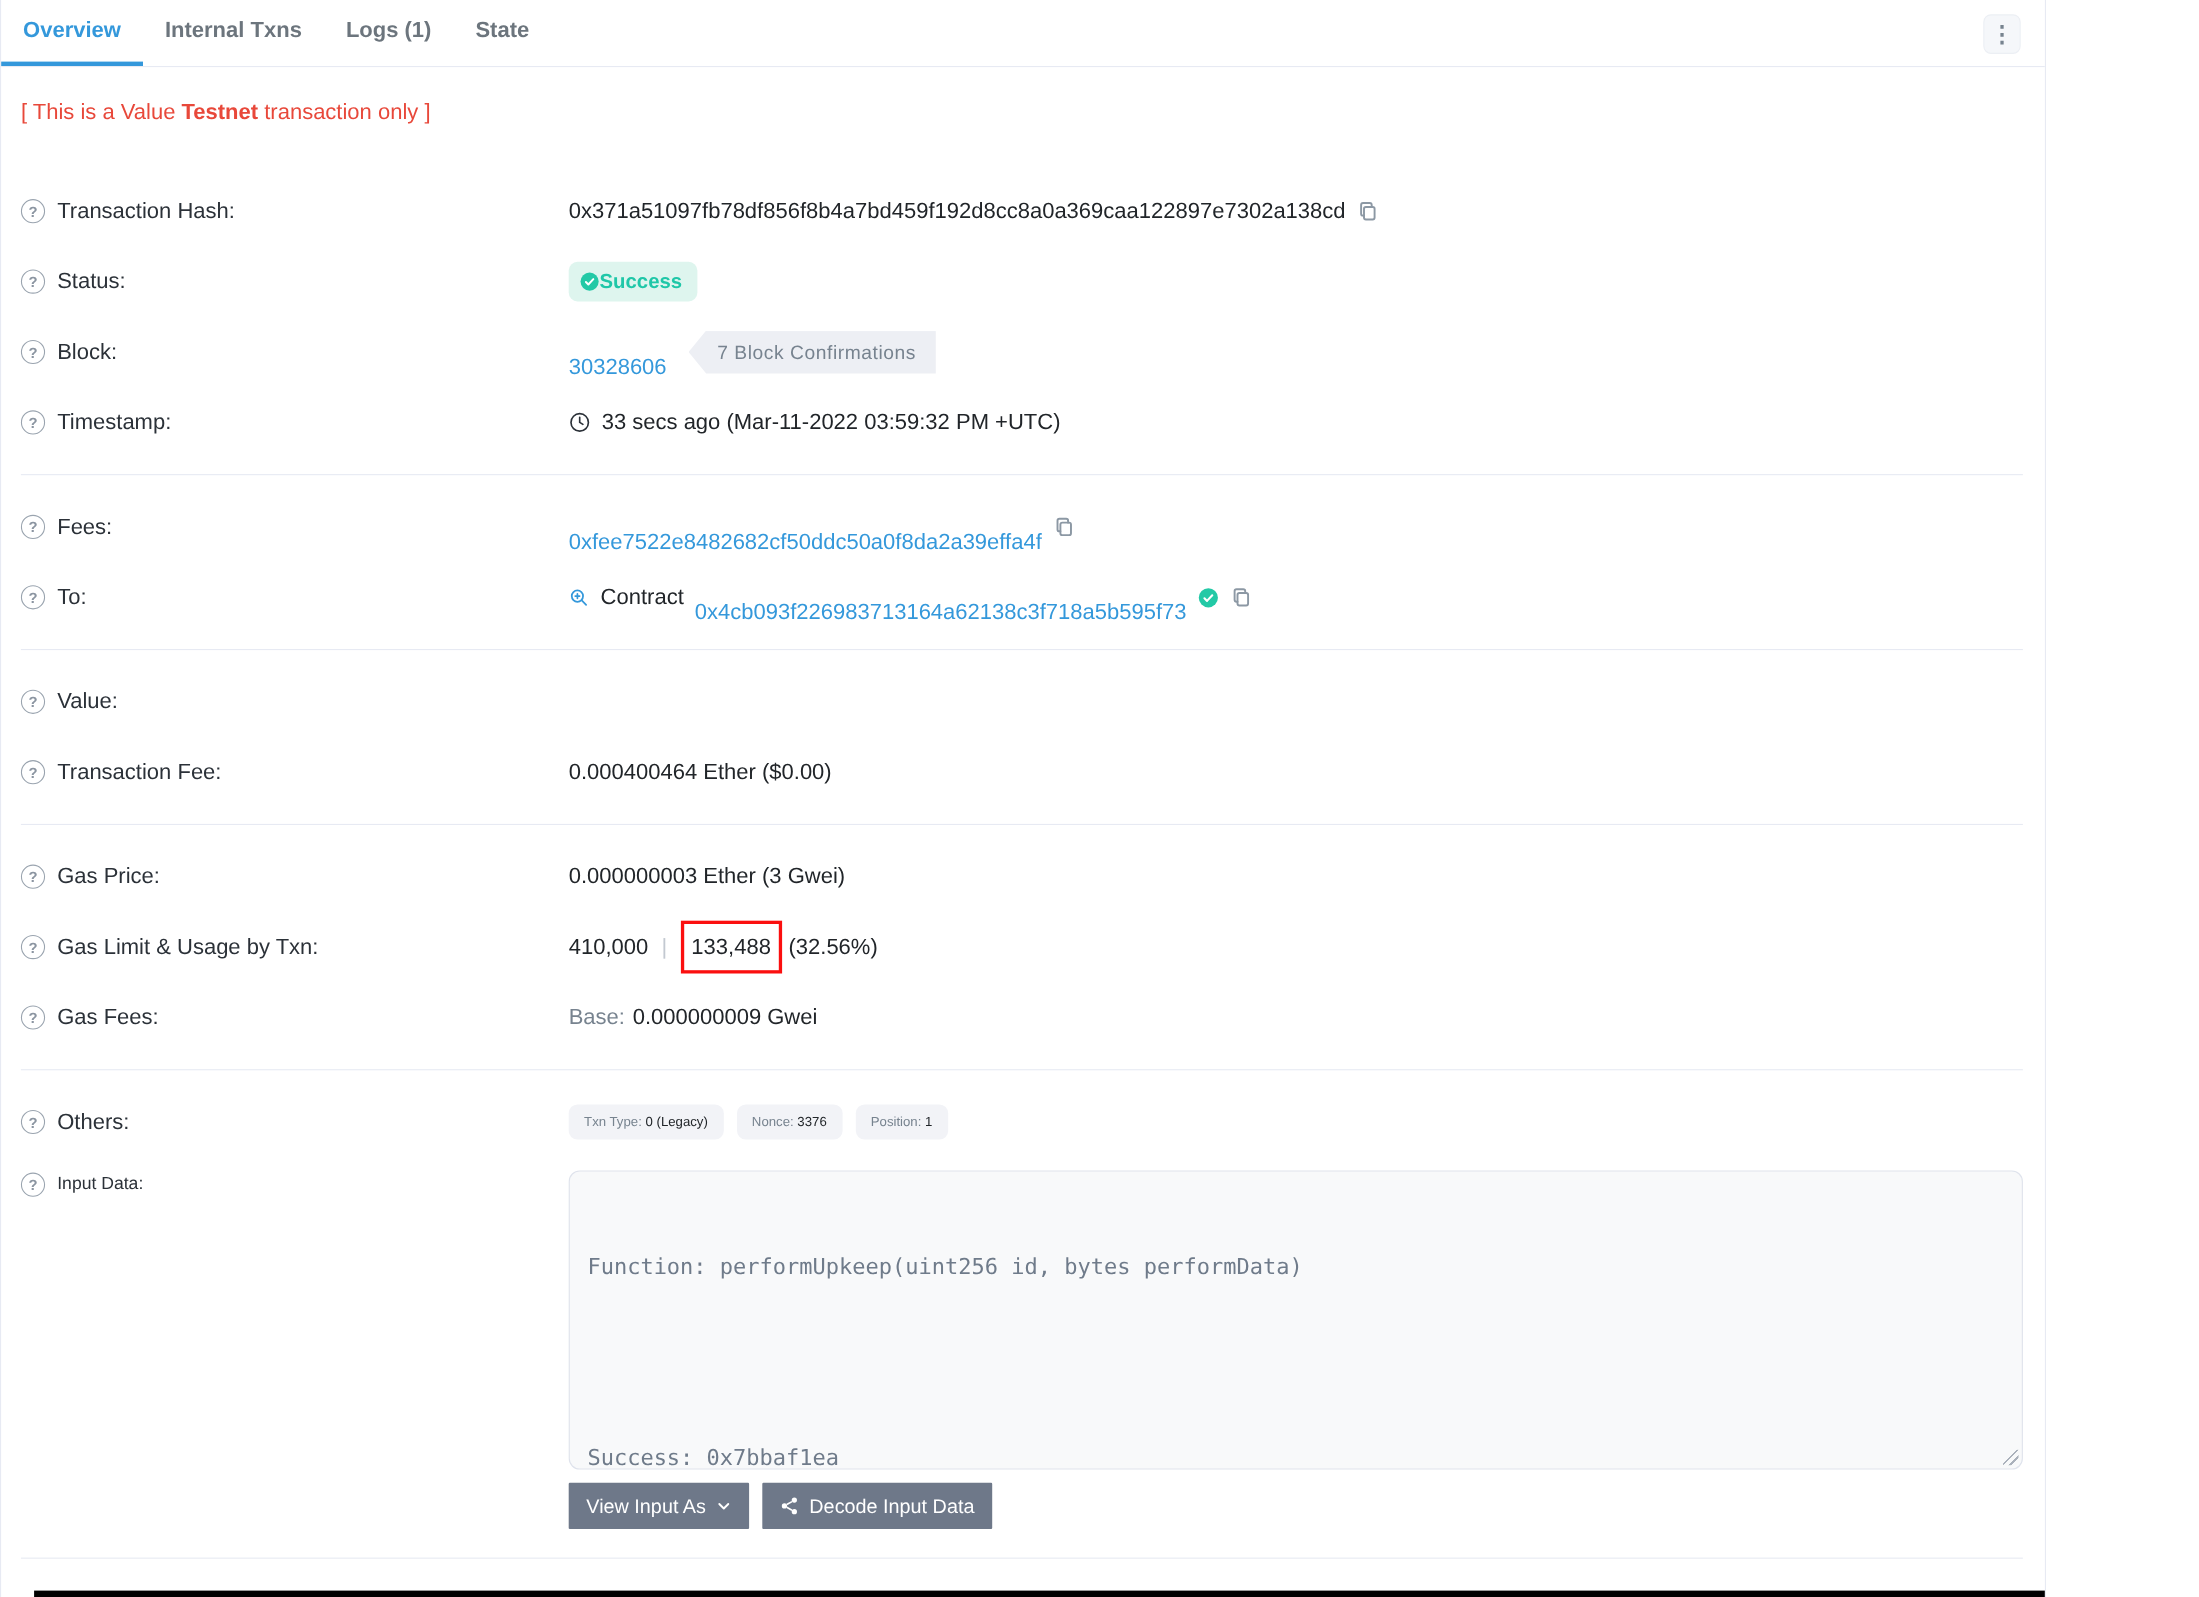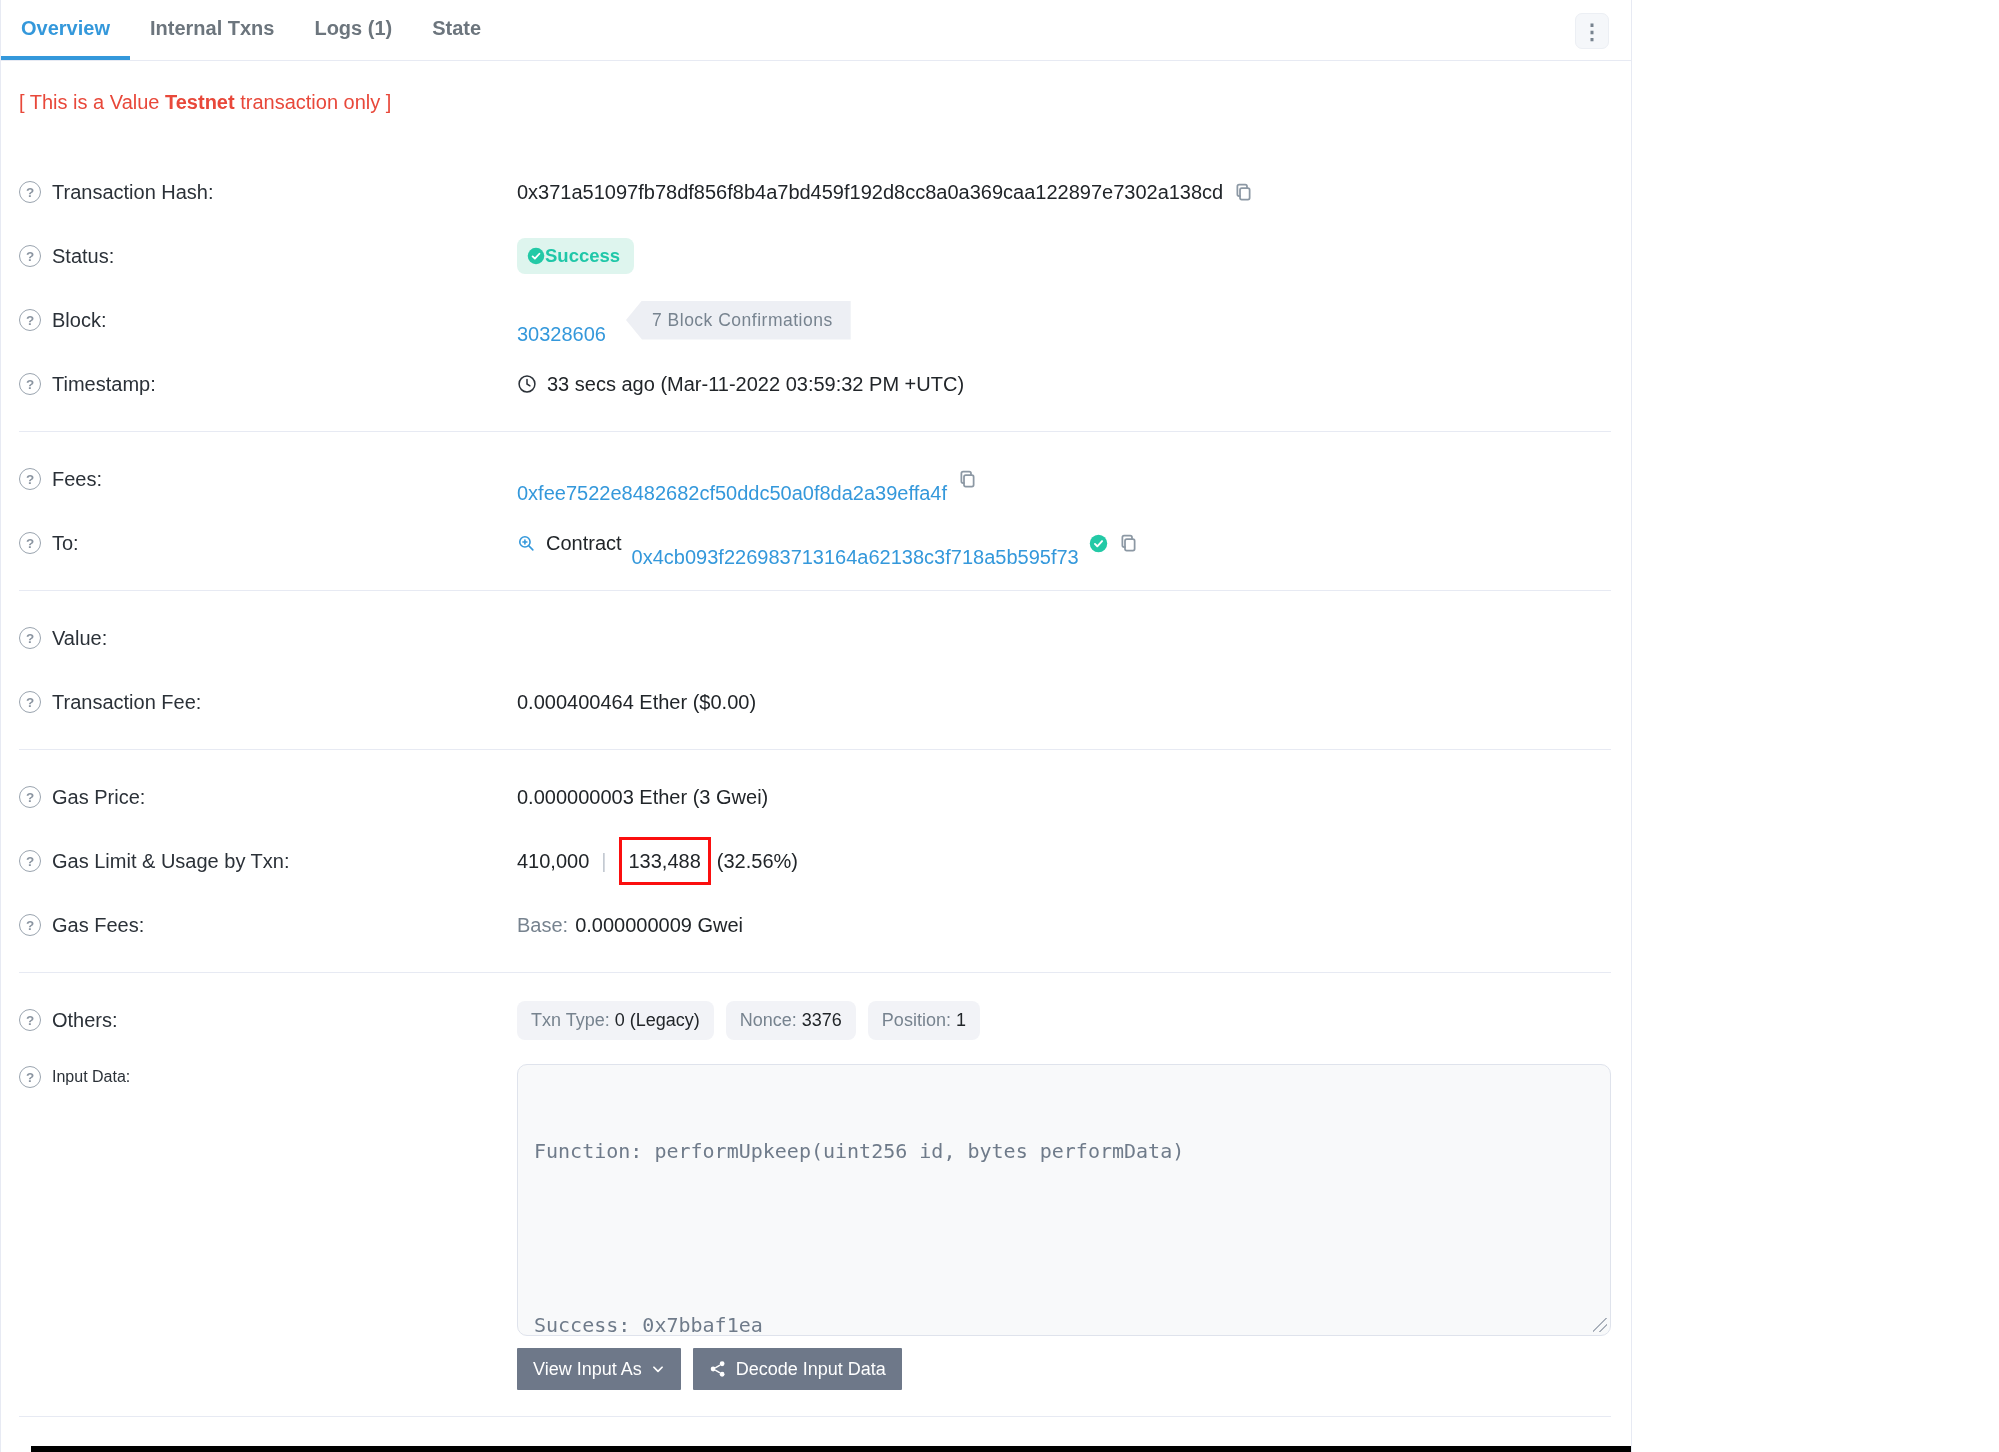--- a/index.html
+++ b/index.html
@@ -4,21 +4,21 @@
 <style>
   :root{
     --accent-blue:#3498db; --link-blue:#3498db; --success-teal:#00c9a7; --success-bg:#def5ee;
     --warning-red:#e8483a; --highlight-red:#fb0f0f; --slate-button:#6e7889; --muted:#77838f;
     --icon-gray:#8c98a4; --text:#212529; --pill-bg:#f2f3f7; --divider:#e7eaf3;
     --mono-text:#6f7b8a; --box-bg:#f8f9fa; --box-border:#dfe3ec; --confirm-bg:#edeff4;
     --tab-inactive:#6c757d; --kebab-bg:#f5f7fa;
   }
   *{box-sizing:border-box; margin:0; padding:0;}
   body{width:1999px; font-family:"Liberation Sans", sans-serif; background:#fff; color:var(--text);}
-  .page{width:1632px; height:1452px; position:relative; overflow:hidden; background:#fff;
+  .page{width:1860px; height:1452px; position:relative; overflow:hidden; background:#fff;
         border-left:1px solid var(--divider); border-right:1px solid var(--divider);}
   
   .tabbar{display:flex; align-items:stretch; height:61px; border-bottom:1px solid var(--divider); position:relative;}
   .tabs{display:flex;}
   .tab{display:flex; align-items:center; padding:0 20px; font-size:20px; font-weight:700;
        color:var(--tab-inactive); cursor:pointer; border-bottom:4px solid transparent; text-decoration:none;}
   .tab.active{color:var(--accent-blue); border-bottom-color:var(--accent-blue);}
   .kebab-btn{position:absolute; right:22px; top:13px; width:34px; height:36px; background:var(--kebab-bg);
        border:1px solid #eceff4; border-radius:7px; display:flex; align-items:center; justify-content:center;
        color:var(--muted); font-size:21px; font-weight:700; cursor:pointer; line-height:1;}
@@ -37,21 +37,21 @@
   svg.stroke{fill:none; stroke:var(--icon-gray); stroke-width:2; stroke-linecap:round; stroke-linejoin:round;}
   
   .status-badge{display:inline-flex; align-items:center; gap:0; background:var(--success-bg);
        color:#1fc7a8; font-size:18.5px; font-weight:600; padding:7px 14px 7px 10px; border-radius:8px;}
   
   .confirm-badge{background:var(--confirm-bg); color:var(--muted); font-size:17.5px; letter-spacing:.5px;
        padding:9px 18px 9px 26px; margin-left:10px;
        clip-path:polygon(16px 0, 100% 0, 100% 100%, 16px 100%, 0 50%);}
   
   .pill{background:var(--pill-bg); border-radius:8px; padding:8px 13px; font-size:18px; color:var(--text);}
-  .others-pill{background:var(--pill-bg); border-radius:8px; padding:9px 14px; font-size:18px; margin-right:12px;}
+  .others-pill{background:var(--pill-bg); border-radius:8px; padding:9px 14px; font-size:12px; margin-right:12px;}
   .others-pill .k{color:var(--muted);}
   .others-pill .v{color:var(--text); font-weight:500;}
   .base-label{color:var(--muted);}
   .sep{color:#c3c9d1; margin:0 12px;}
   .red-box{display:inline-block; border:3px solid var(--highlight-red); padding:10px 7px; line-height:1.1;}
   
   .row-input{display:flex; align-items:flex-start; margin-top:0;}
   .row-input .row-label{padding-top:14px;}
   .inputdata-box{flex:1; height:272px; margin-top:12px; background:var(--box-bg); border:1px solid var(--box-border);
        border-radius:10px; padding:14px 16px 0 16px; overflow:hidden; position:relative;

